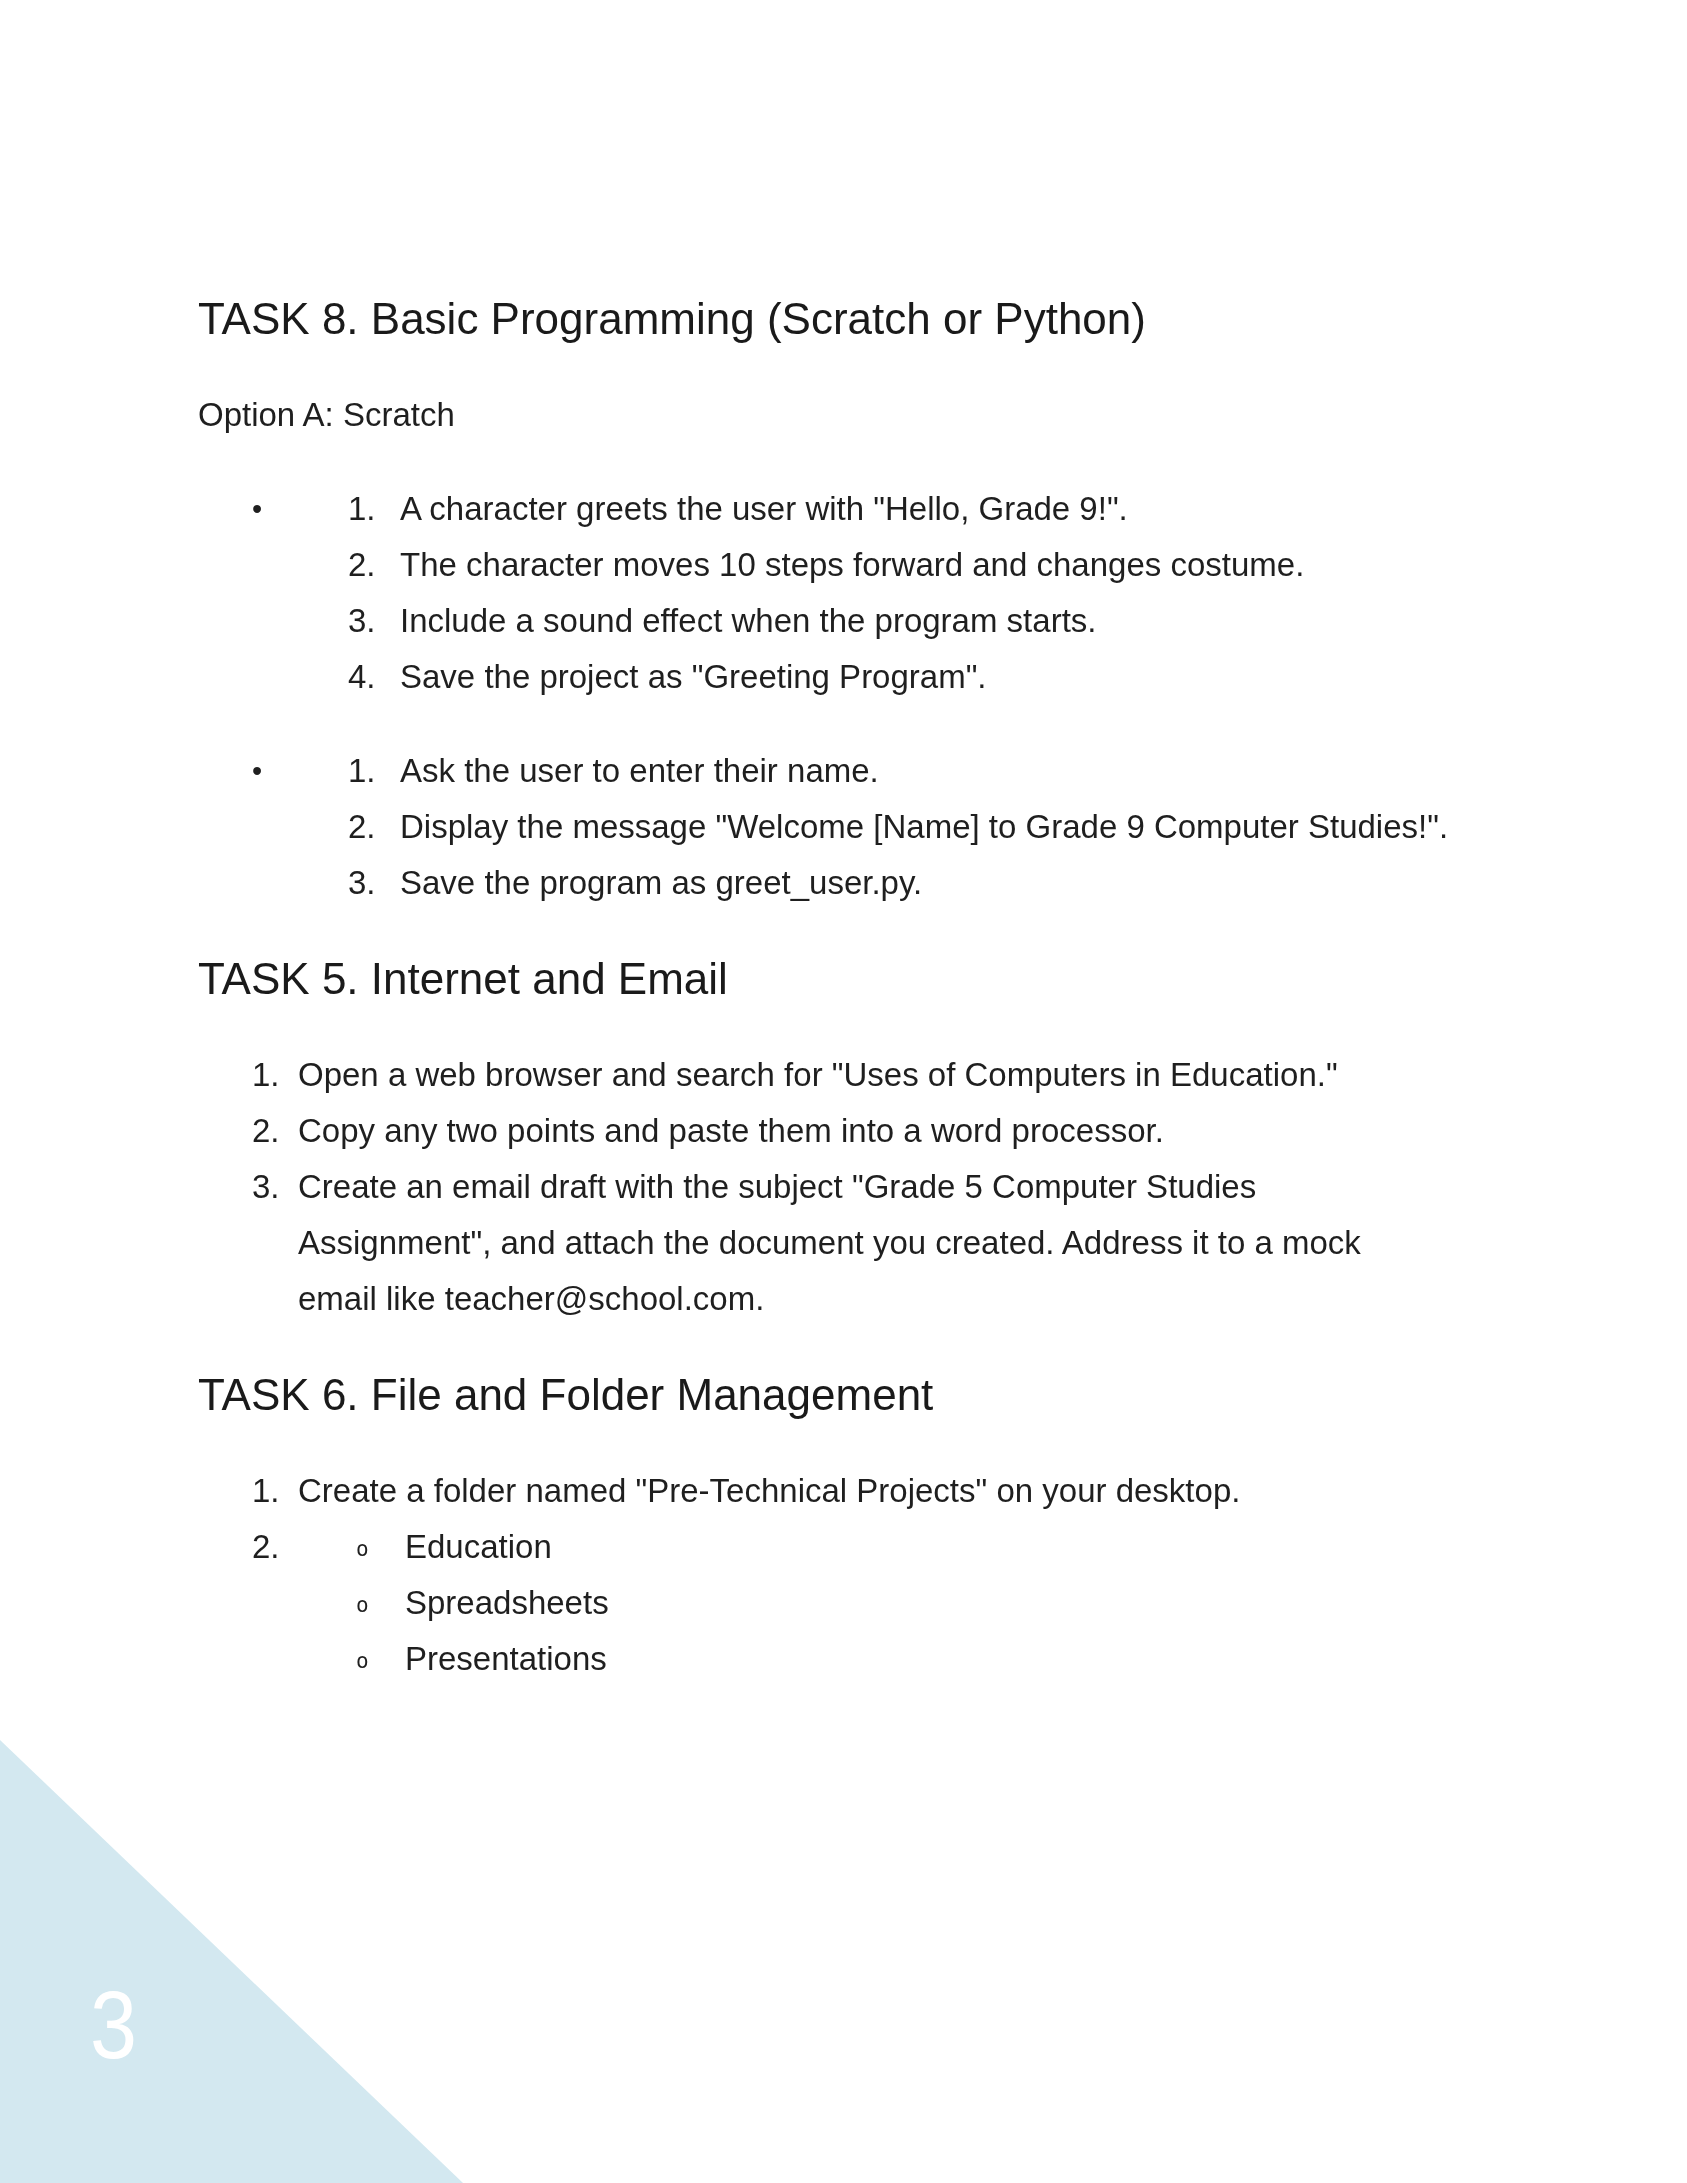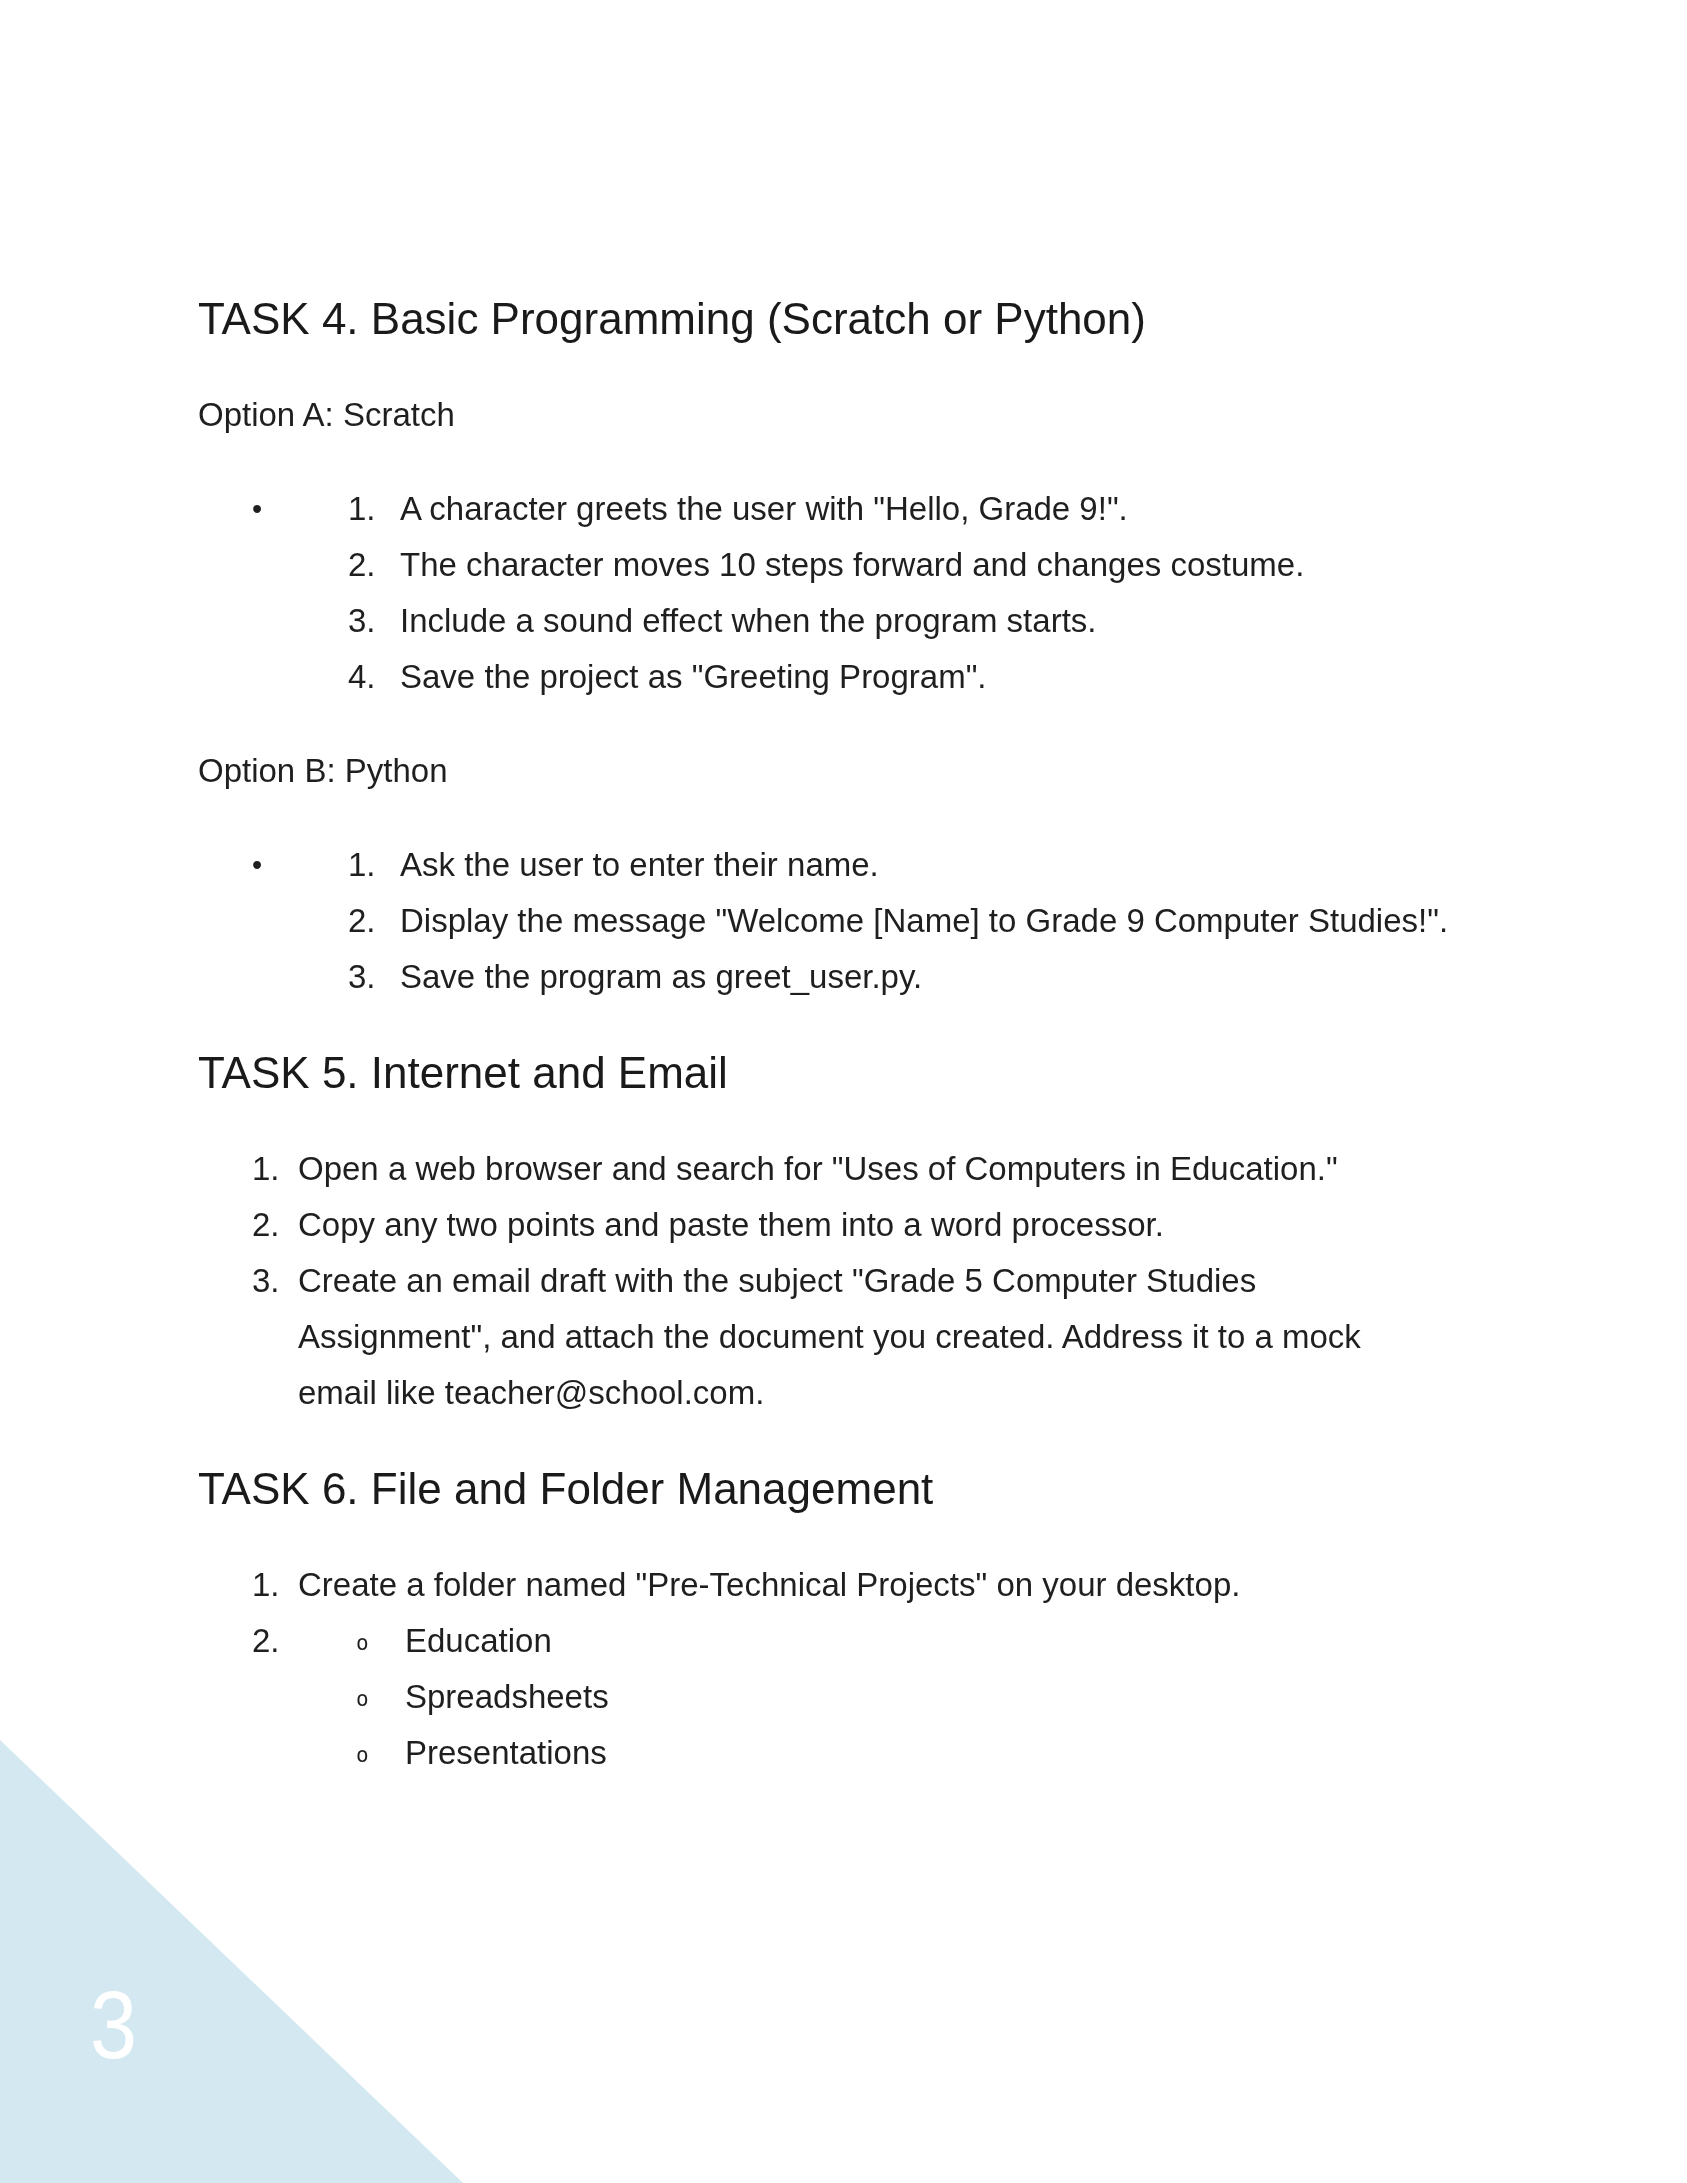--- a/index.html
+++ b/index.html
@@ -98,21 +98,21 @@
 <body>
 
 <div class="page">
 
   <div class="corner-triangle"></div>
 
   <div class="page-number">3</div>
 
   <main class="content">
 
-    <h2 class="task-heading first">TASK 4. Basic Programming (Scratch or Python)</h2>
+    <h2 class="task-heading first">TASK 8. Basic Programming (Scratch or Python)</h2>
 
     <p class="option-label">Option A: Scratch</p>
 
     <ul class="bullet-list">
       <li>
         <span class="marker">•</span>
         <ol class="num-nested">
           <li>
             <span class="marker">1.</span>
             <span class="li-text">A character greets the user with "Hello, Grade 9!".</span>
@@ -126,21 +126,20 @@
             <span class="li-text">Include a sound effect when the program starts.</span>
           </li>
           <li>
             <span class="marker">4.</span>
             <span class="li-text">Save the project as "Greeting Program".</span>
           </li>
         </ol>
       </li>
     </ul>
 
-    <p class="option-label">Option B: Python</p>
 
     <ul class="bullet-list">
       <li>
         <span class="marker">•</span>
         <ol class="num-nested">
           <li>
             <span class="marker">1.</span>
             <span class="li-text">Ask the user to enter their name.</span>
           </li>
           <li>

